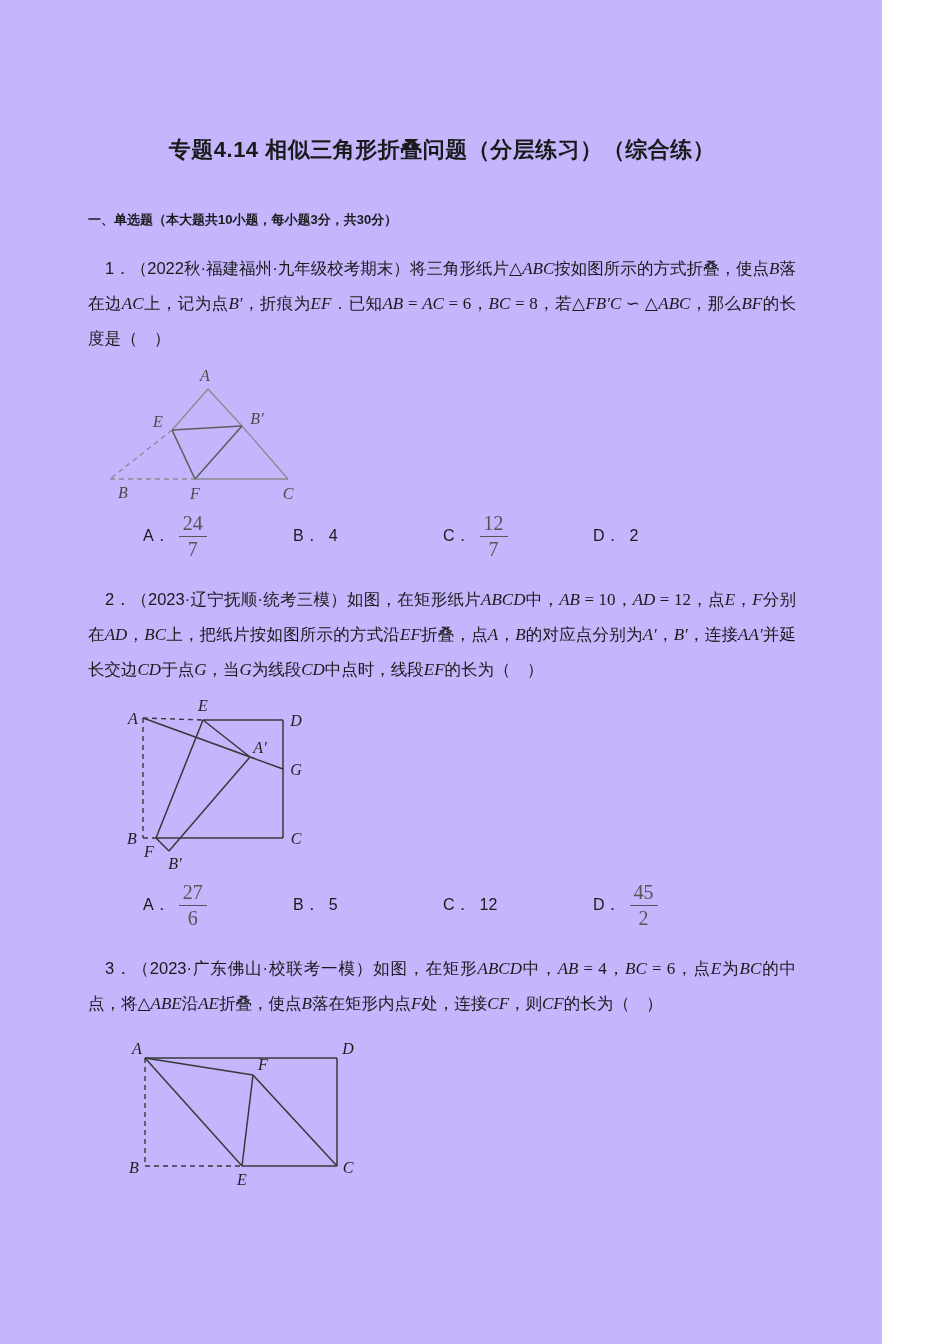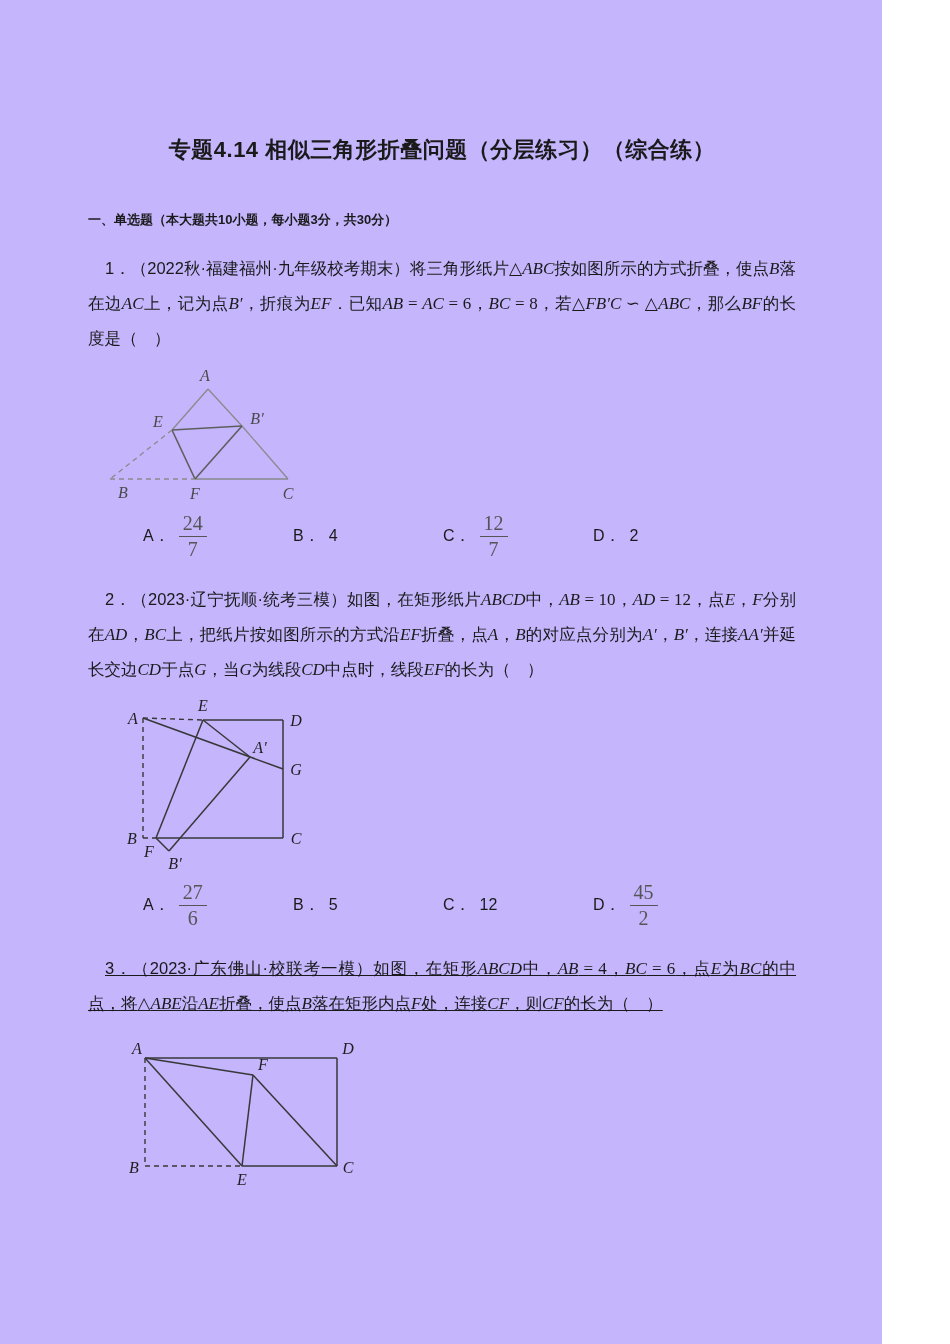--- a/index.html
+++ b/index.html
@@ -69,21 +69,21 @@
     font-family: "Liberation Serif", "DejaVu Serif", serif;
     font-size: 20px;
     color: #555555;
     line-height: 1.15;
     vertical-align: middle;
   }
   .frac .fnum { display: block; padding: 0 4px 1px 4px; border-bottom: 1.2px solid #555555; }
   .frac .fden { display: block; padding-top: 1px; }
 
   .q2 { margin-top: 20px; }
-  .q3 { margin-top: 20px; text-decoration: underline; }
+  .q3 { margin-top: 20px; }
 </style>
 </head>
 <body>
 
 <div class="page">
   <div class="content">
 
     <h1 class="title">专题4.14 相似三角形折叠问题（分层练习）（综合练）</h1>
 
     <div class="section-heading">一、单选题（本大题共10小题，每小题3分，共30分）</div>

